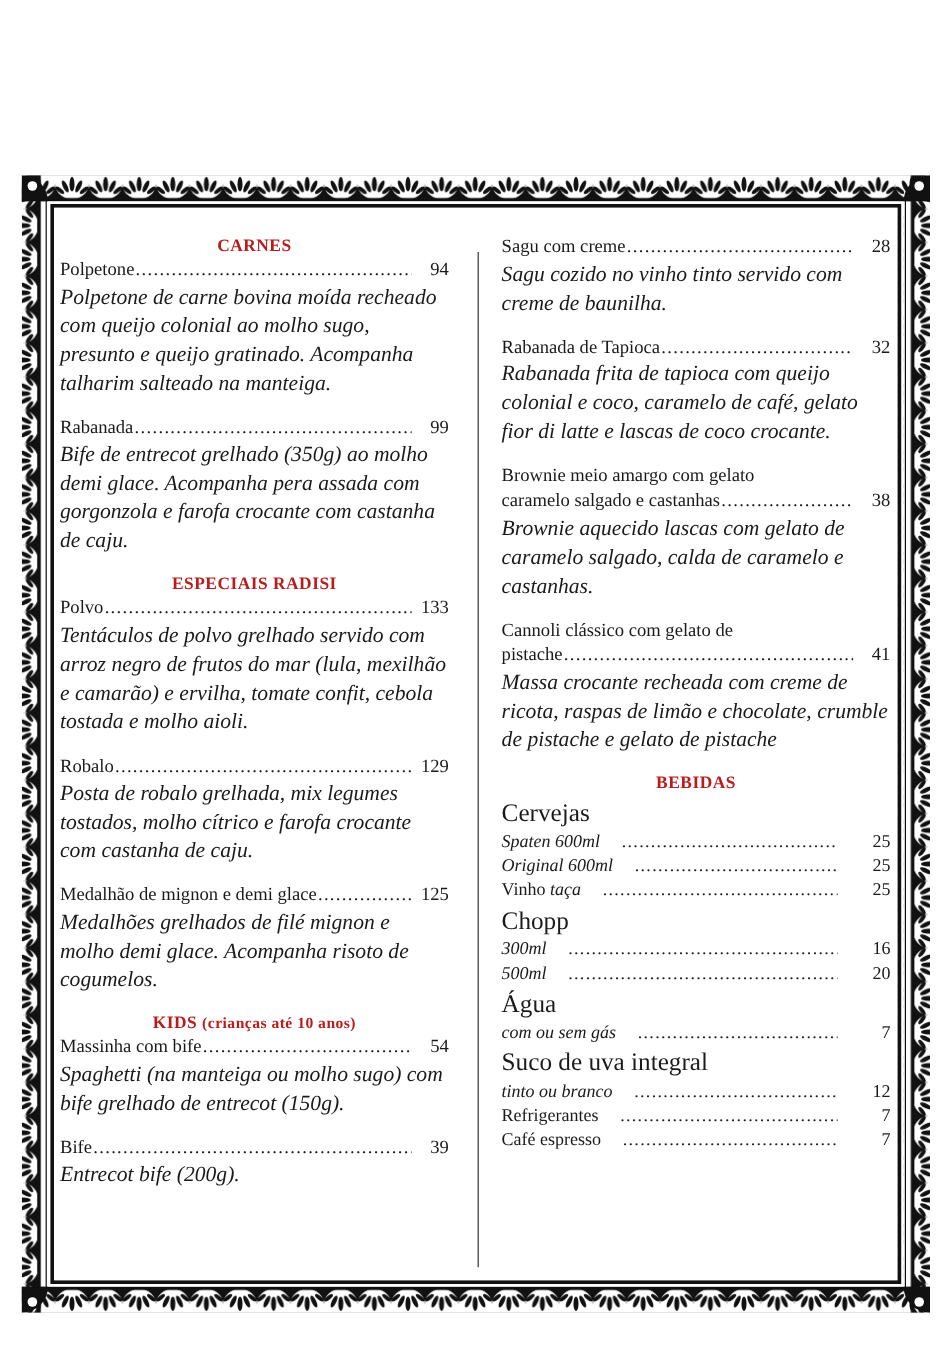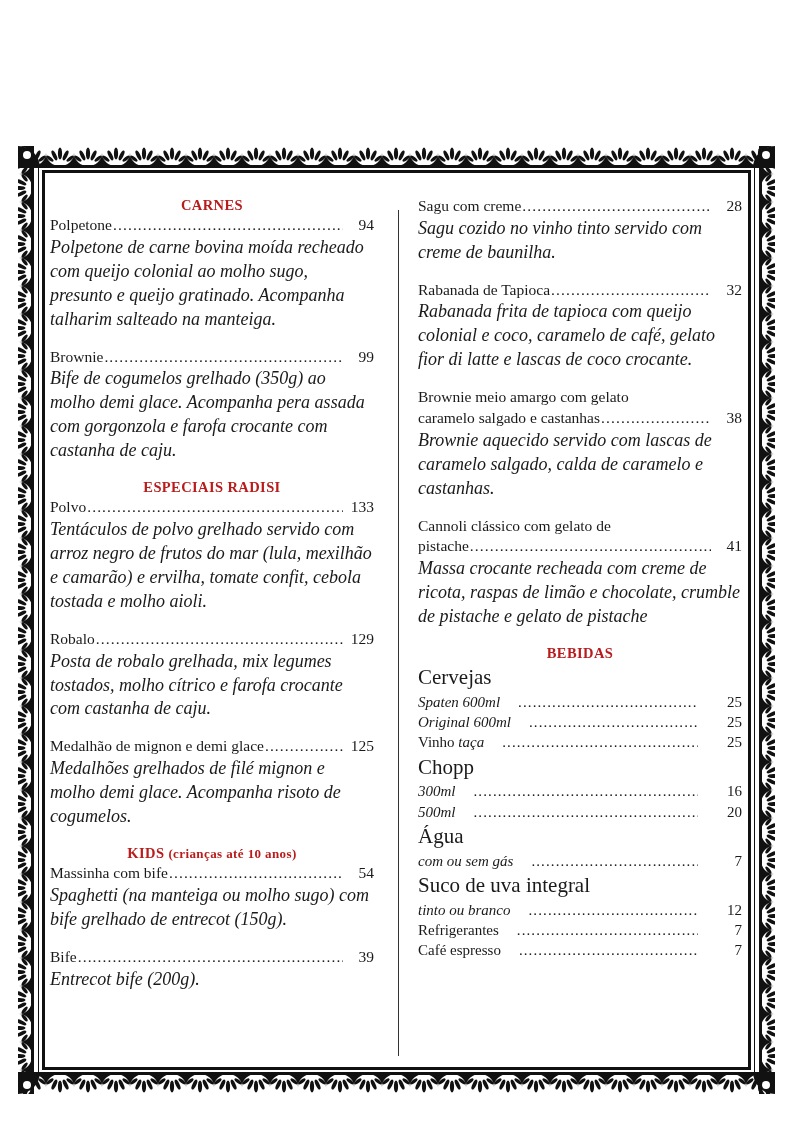--- a/index.html
+++ b/index.html
@@ -318,25 +318,25 @@
       <div class="item-line">
         <span class="item-name">Polpetone</span>
         <span class="item-leader"></span>
         <span class="item-price">94</span>
       </div>
       <div class="item-desc">Polpetone de carne bovina moída recheado com queijo colonial ao molho sugo, presunto e queijo gratinado. Acompanha talharim salteado na manteiga.</div>
     </div>
 
     <div class="menu-item">
       <div class="item-line">
-        <span class="item-name">Brownie</span>
+        <span class="item-name">Rabanada</span>
         <span class="item-leader"></span>
         <span class="item-price">99</span>
       </div>
-      <div class="item-desc">Bife de cogumelos grelhado (350g) ao molho demi glace. Acompanha pera assada com gorgonzola e farofa crocante com castanha de caju.</div>
+      <div class="item-desc">Bife de entrecot grelhado (350g) ao molho demi glace. Acompanha pera assada com gorgonzola e farofa crocante com castanha de caju.</div>
     </div>
 
     <div class="section-heading spaced-above">ESPECIAIS RADISI</div>
 
     <div class="menu-item">
       <div class="item-line">
         <span class="item-name">Polvo</span>
         <span class="item-leader"></span>
         <span class="item-price">133</span>
       </div>
@@ -406,21 +406,21 @@
       <div class="item-desc">Rabanada  frita de tapioca com queijo colonial e coco, caramelo de café, gelato fior di latte e lascas de coco crocante.</div>
     </div>
 
     <div class="menu-item">
       <div class="item-name-wrap">Brownie meio amargo com gelato</div>
       <div class="item-line">
         <span class="item-name">caramelo salgado e castanhas</span>
         <span class="item-leader"></span>
         <span class="item-price">38</span>
       </div>
-      <div class="item-desc">Brownie aquecido servido com lascas de caramelo salgado, calda de caramelo e castanhas.</div>
+      <div class="item-desc">Brownie aquecido lascas com gelato de caramelo salgado, calda de caramelo e castanhas.</div>
     </div>
 
     <div class="menu-item">
       <div class="item-name-wrap">Cannoli clássico com gelato de</div>
       <div class="item-line">
         <span class="item-name">pistache</span>
         <span class="item-leader"></span>
         <span class="item-price">41</span>
       </div>
       <div class="item-desc">Massa crocante recheada com creme de ricota, raspas de limão e chocolate, crumble de pistache e gelato de pistache</div>

